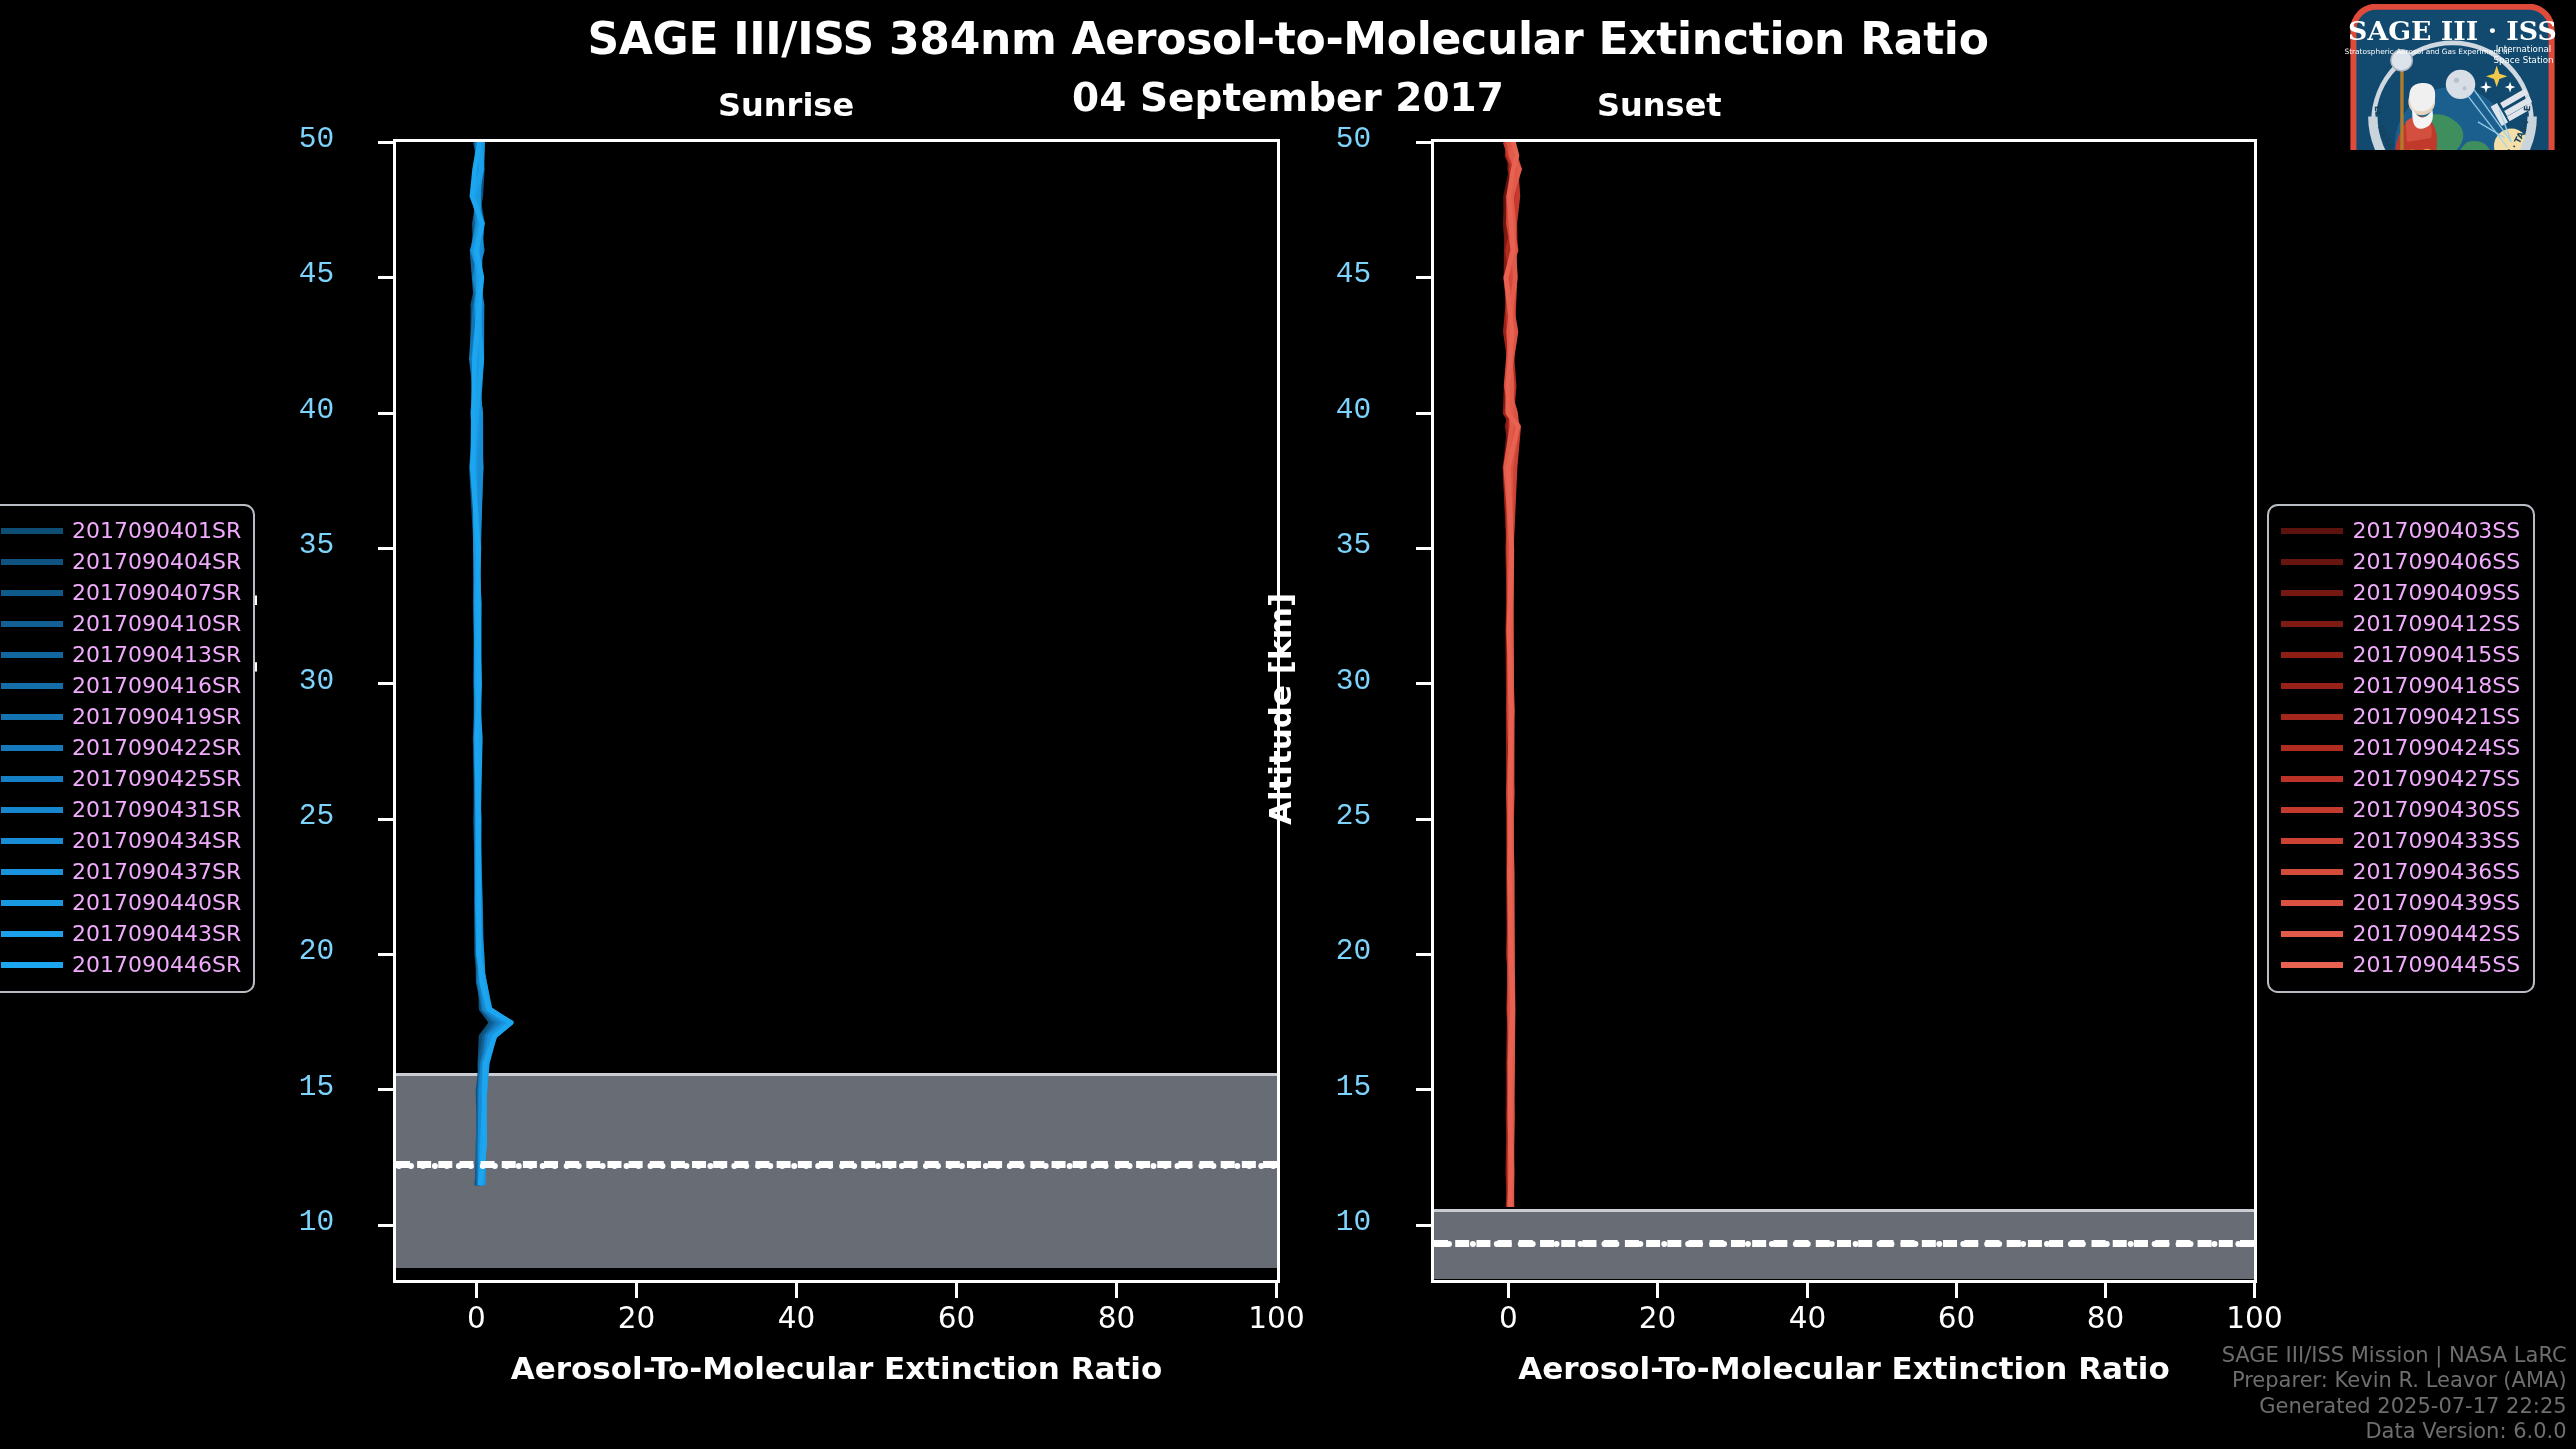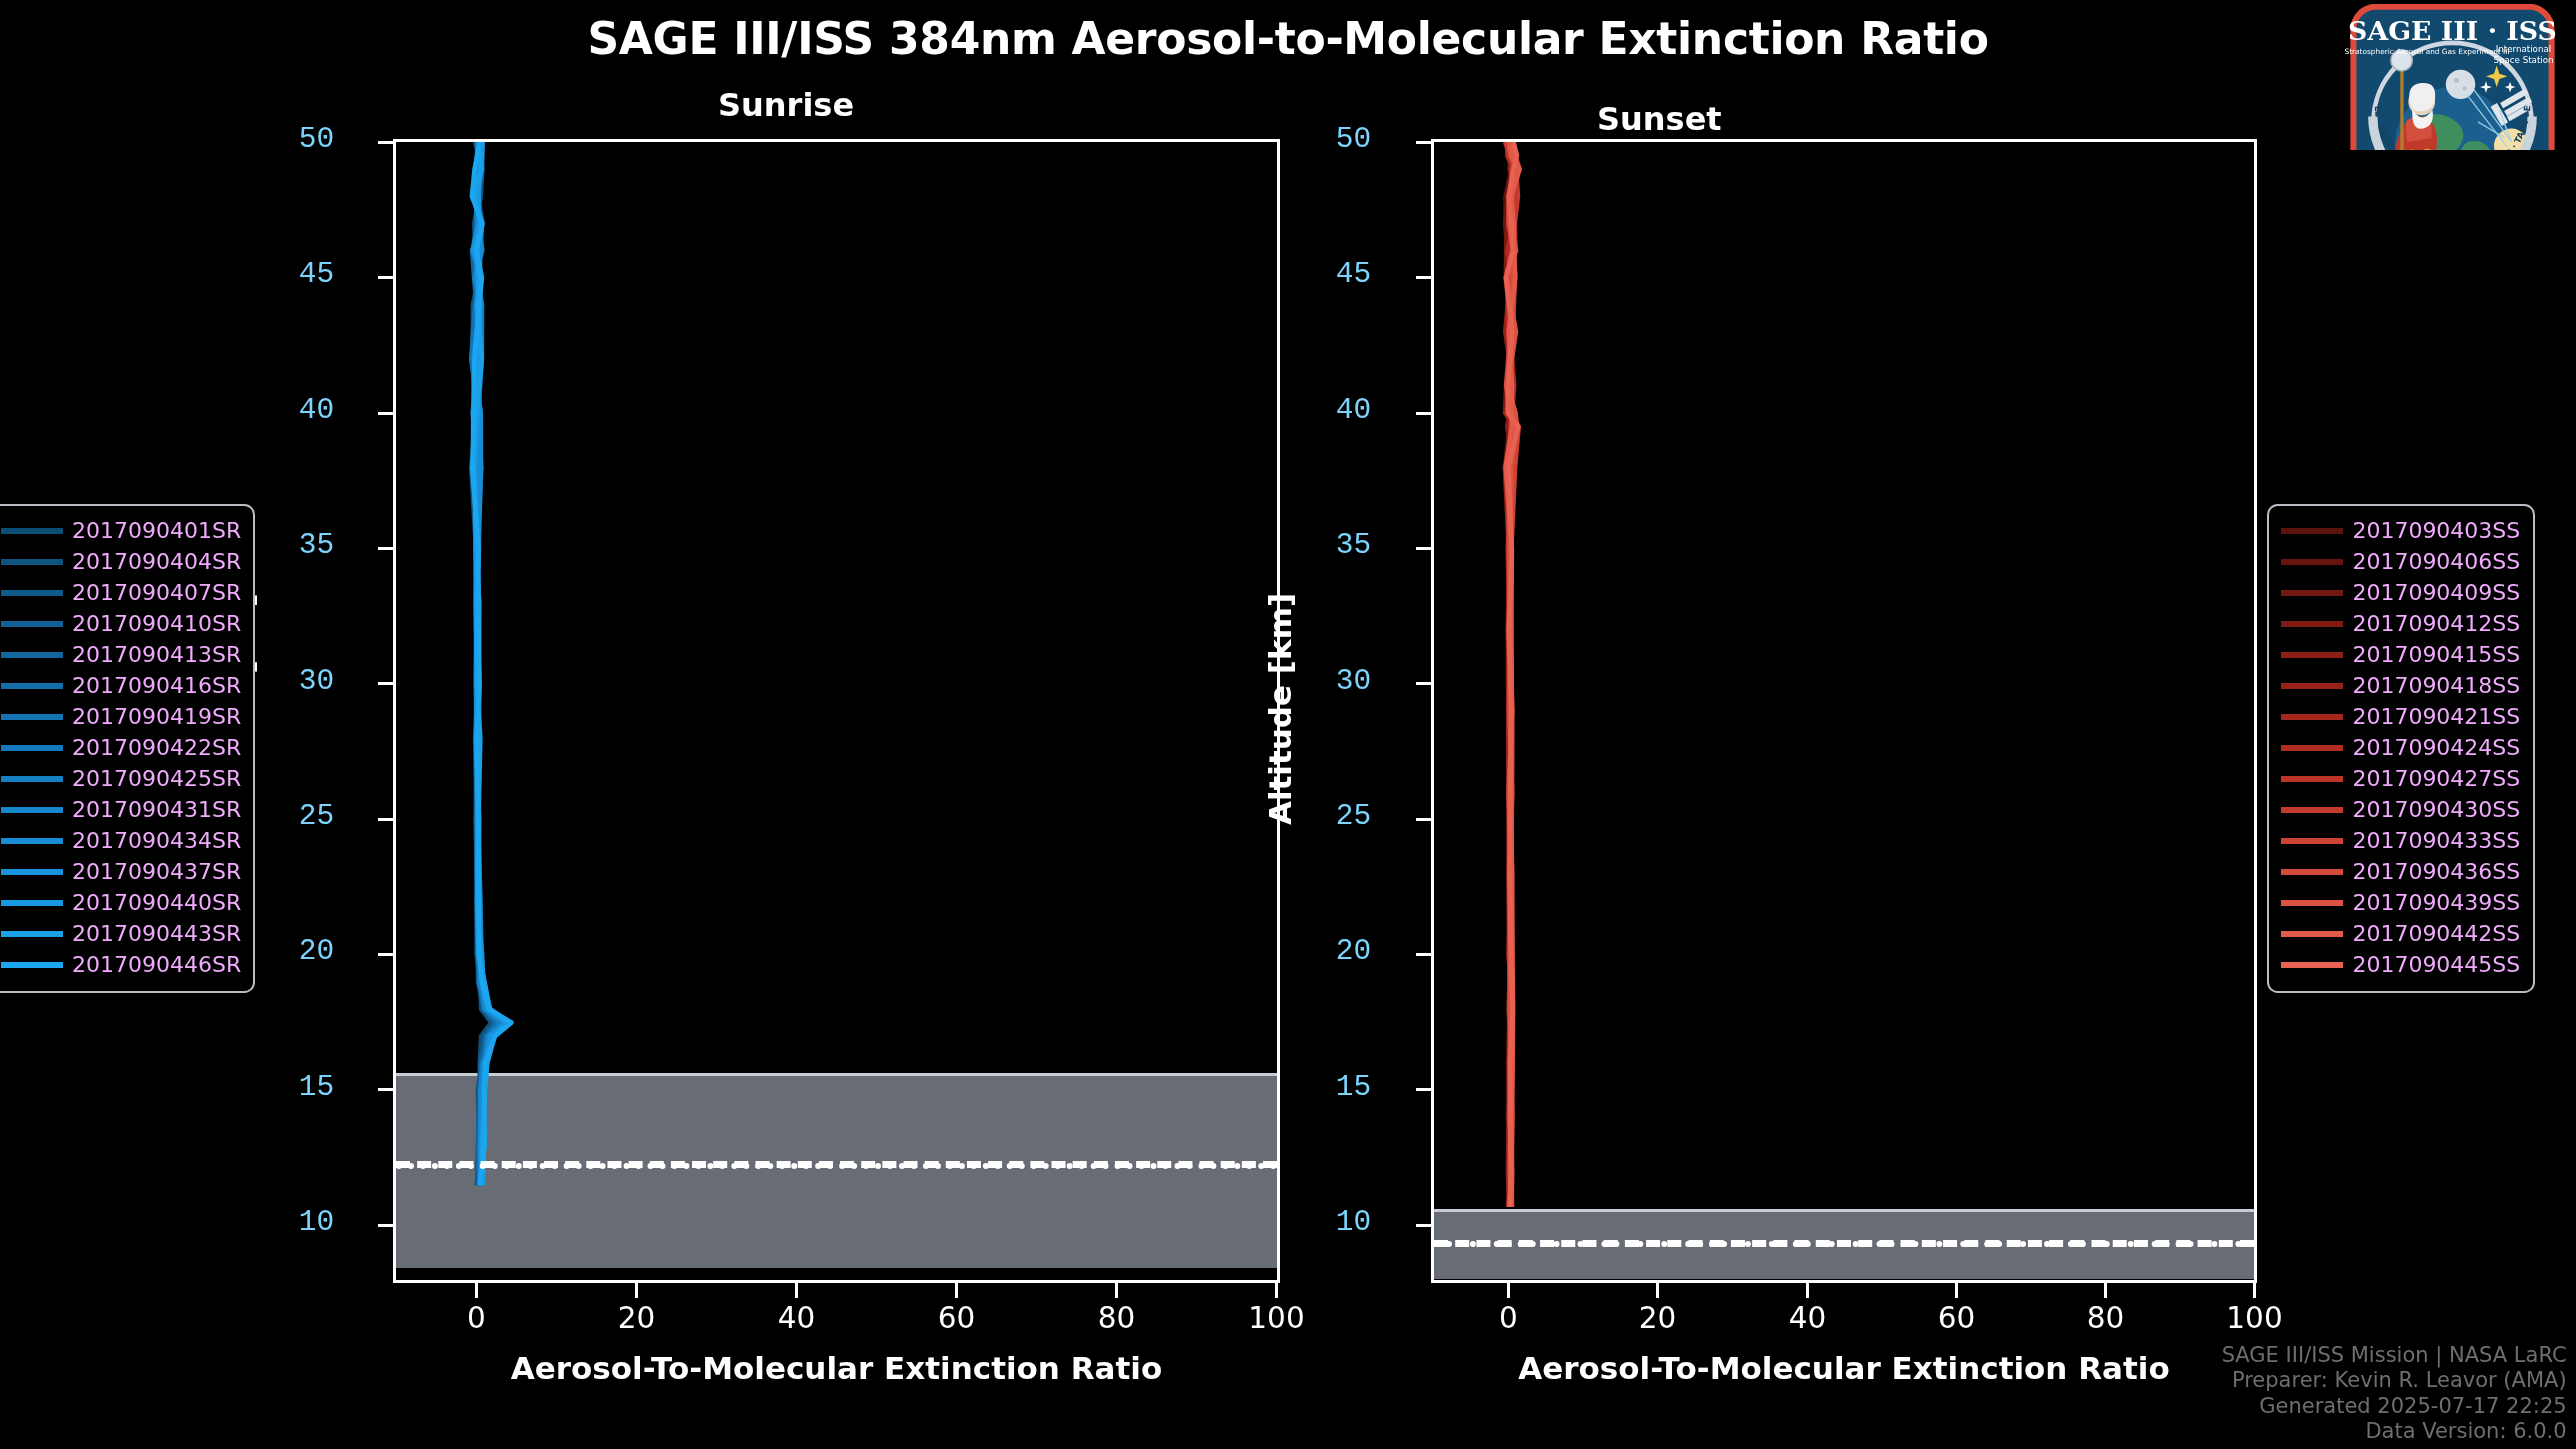--- a/index.html
+++ b/index.html
@@ -21,21 +21,21 @@
   .date-title {
     position: absolute; left: 0; top: 75px; width: 2576px;
     text-align: center; color: #fff;
     font-size: 39px; font-weight: bold;
   }
   .panel-subtitle {
     position: absolute; top: 86px; color: #fff;
     font-size: 32px; font-weight: bold; 
   }
   #sunrise-subtitle { left: 718px; width: 335px; }
-  #sunset-subtitle  { left: 1597px; width: 335px; margin-top: 14px; }
+  #sunset-subtitle  { left: 1597px; width: 335px; }
 
   
   .plot-frame {
     position: absolute; background: #000;
     border: 3.4px solid #ffffff;
   }
   #plot-sunrise { left: 393px; top: 139px; width: 887px; height: 1144px; }
   #plot-sunset  { left: 1431px; top: 139px; width: 826px; height: 1144px; }
   .plot-inner { position: absolute; inset: 0; overflow: hidden; }
 
@@ -116,20 +116,21 @@
   #mission-logo {
     position: absolute; left: 2336px; top: 4px; width: 233px; height: 146px;
   }
 </style>
 </head>
 <body>
 
 <div id="root">
 
   <div class="main-title">SAGE III/ISS 384nm Aerosol-to-Molecular Extinction Ratio</div>
+  <div class="date-title">04 September 2017</div>
   <div class="panel-subtitle" id="sunrise-subtitle">Sunrise</div>
   <div class="panel-subtitle" id="sunset-subtitle">Sunset</div>
 
   <div class="plot-frame" id="plot-sunrise">
     <div class="plot-inner" id="sunrise-inner">
         <div class="tropo-band" style="top: 931px; height: 195px;"></div>
         <div class="tropo-band-top-edge" style="top: 931px;"></div>
         <svg class="curve-svg" viewBox="0 0 1312 1695" preserveAspectRatio="none">
           <path d="M 122.5,0.0 L 118.0,40.4 L 122.1,80.7 L 128.9,121.1 L 122.9,161.4 L 123.1,201.8 L 114.6,242.1 L 126.3,322.9 L 123.4,403.6 L 125.5,484.3 L 121.7,605.4 L 119.5,686.1 L 122.3,807.1 L 118.7,887.9 L 121.4,1008.9 L 119.7,1130.0 L 120.2,1210.7 L 124.9,1251.1 L 129.4,1291.4 L 141.7,1311.6 L 126.8,1331.8 L 125.0,1372.1 L 125.2,1412.5 L 122.4,1493.2 L 121.2,1553.8" fill="none" stroke="#0d4e75" stroke-width="7" stroke-linejoin="round"></path>
           <path d="M 117.8,0.0 L 128.5,40.4 L 126.2,80.7 L 119.4,121.1 L 118.8,161.4 L 125.7,201.8 L 114.7,242.1 L 114.3,322.9 L 117.0,403.6 L 118.1,484.3 L 120.4,605.4 L 123.4,686.1 L 120.5,807.1 L 122.2,887.9 L 119.5,1008.9 L 121.1,1130.0 L 124.4,1210.7 L 125.6,1251.1 L 126.9,1291.4 L 142.2,1311.6 L 132.3,1331.8 L 127.1,1372.1 L 122.1,1412.5 L 124.2,1493.2 L 120.5,1553.8" fill="none" stroke="#0f5480" stroke-width="7" stroke-linejoin="round"></path>

